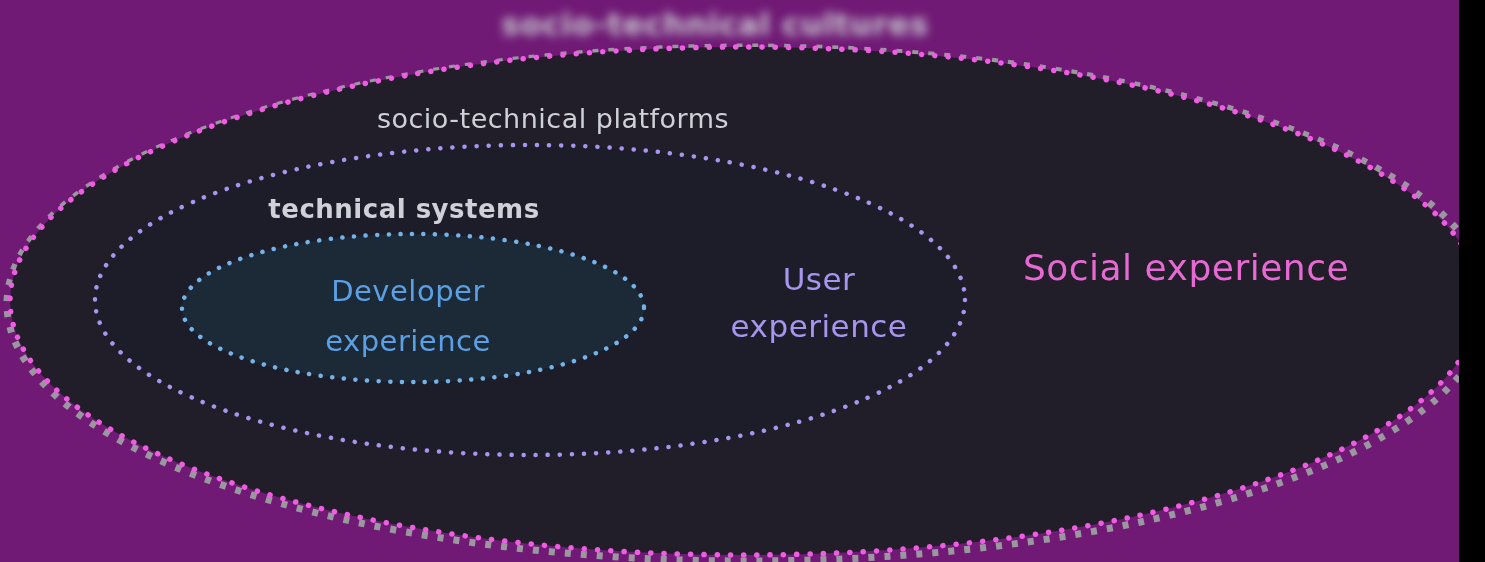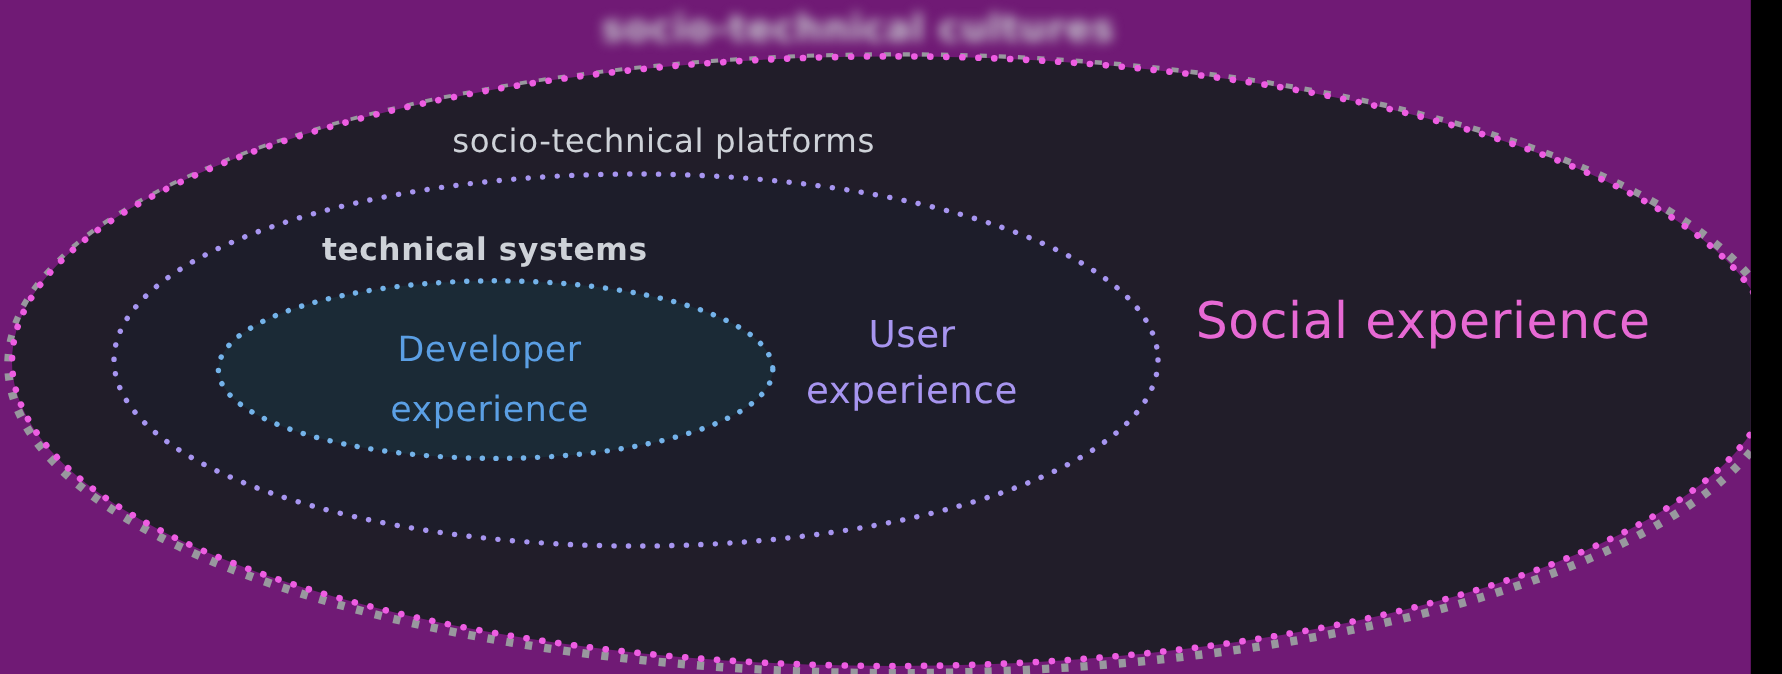--- a/index.html
+++ b/index.html
@@ -32,22 +32,22 @@
   }
   .lbl.blurred {
     filter: blur(5px);
     color: #c7c7cf;
     font-weight: 600;
   }
   .title-label        { left: 715px;  top: 6px;   font-size: 31px; }
   .platforms-label    { left: 553px;  top: 103px; font-size: 27px; }
   .systems-label      { left: 404px;  top: 194px; font-size: 26px; font-weight: bold; }
   .developer-label    { left: 408px;  top: 266px; font-size: 29px; line-height: 50px; color: #5b9fe4; }
-  .user-label         { left: 760px;  top: 256px; font-size: 31px; line-height: 47px; color: #a795ef; }
-  .social-label       { left: 1186px; top: 244px; font-size: 42px; line-height: 47px; color: #e769d4; }
+  .user-label         { left: 819px;  top: 256px; font-size: 31px; line-height: 47px; color: #a795ef; }
+  .social-label       { left: 1186px; top: 244px; font-size: 36px; line-height: 47px; color: #e769d4; }
 </style>
 </head>
 <body>
 
 <div class="stage">
 
   <svg width="1485" height="562" viewBox="0 0 1485 562">
 
     <ellipse cx="748" cy="304" rx="741" ry="257" fill="none" stroke-width="7" stroke-linecap="butt" stroke-dasharray="6 10" stroke="#98989e"></ellipse>
 

